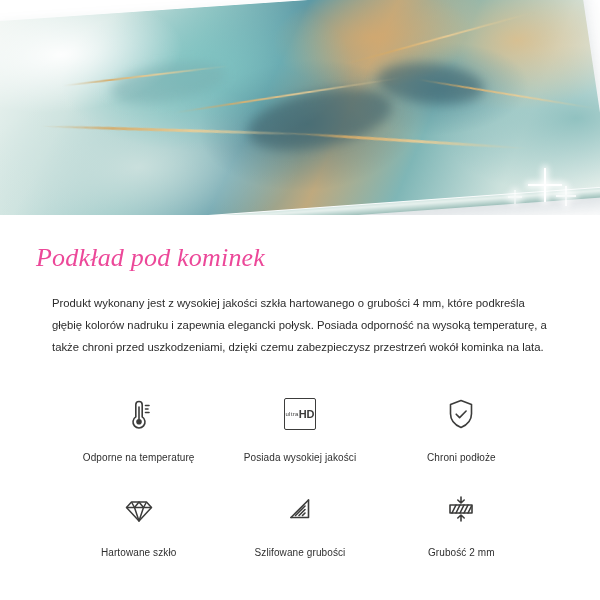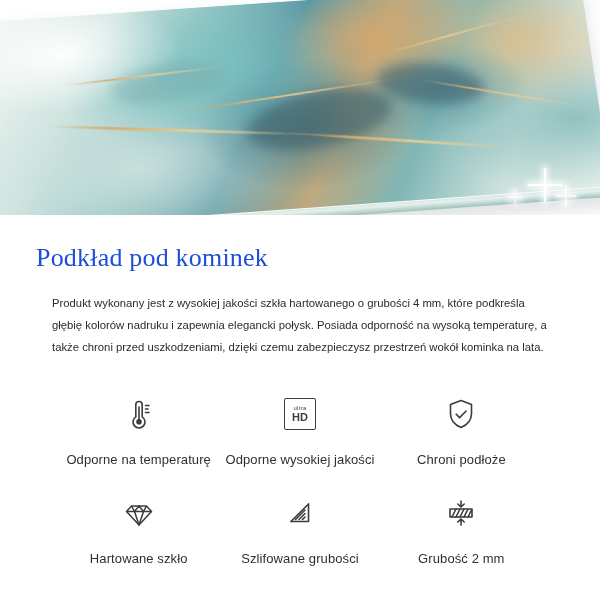--- a/index.html
+++ b/index.html
@@ -111,24 +111,25 @@
 
   
   .content {
     padding: 26px 36px 0 36px;
   }
 
   .headline {
     font-family: "Liberation Serif", serif;
     font-size: 26px;
     line-height: 1.28;
-    color: #1d4ed8;
+    color: #ec4899;
     font-weight: 400;
     margin: 0 0 18px 0;
     letter-spacing: 0.2px;
+    font-style: italic;
   }
   .headline .l2 { display: block; }
 
   .paragraph {
     font-size: 11.3px;
     line-height: 1.95;
     color: #2b2b2b;
     margin: 16px;
     max-width: 540px;
   }
@@ -152,33 +153,33 @@
   .feature-icon {
     width: 52px;
     height: 52px;
     display: flex;
     align-items: center;
     justify-content: center;
     margin-bottom: 12px;
   }
 
   .feature-label {
-    font-size: 13px;
+    font-size: 10px;
     color: #2f2f2f;
     text-align: left;
     letter-spacing: 0.1px;
   }
 
   .ultrahd-box {
     width: 30px;
     height: 30px;
     border: 1.6px solid #3c3c3b;
     border-radius: 2px;
     display: flex;
-    flex-direction: column;
+    flex-direction: row;
     align-items: center;
     justify-content: center;
     line-height: 1;
   }
   .ultrahd-box .u {
     font-size: 6px;
     letter-spacing: 0.3px;
     color: #3c3c3b;
     margin-bottom: 1px;
   }
@@ -233,21 +234,21 @@
         <div class="feature-label">Odporne na temperaturę</div>
       </div>
 
       <div class="feature">
         <div class="feature-icon">
           <div class="ultrahd-box">
             <span class="u">ultra</span>
             <span class="hd">HD</span>
           </div>
         </div>
-        <div class="feature-label">Odporne wysokiej jakości</div>
+        <div class="feature-label">Posiada wysokiej jakości</div>
       </div>
 
       <div class="feature">
         <div class="feature-icon">
           <svg width="40" height="40" viewBox="0 0 40 40" fill="none" stroke="#3c3c3b" stroke-width="1.6" stroke-linecap="round" stroke-linejoin="round">
             <path d="M20 6.5l10.5 4v9.2c0 6.4-4.4 11.2-10.5 13.8C13.9 30.9 9.5 26.1 9.5 19.7v-9.2L20 6.5z"></path>
             <path d="M15.2 20.2l3.4 3.4 6.5-6.6"></path>
           </svg>
         </div>
         <div class="feature-label">Chroni podłoże</div>

